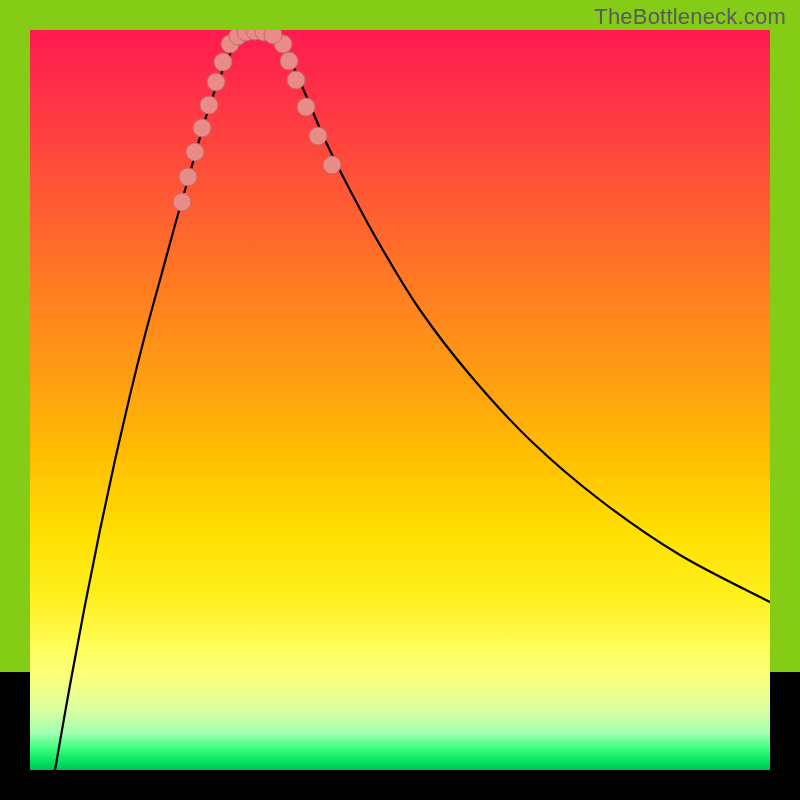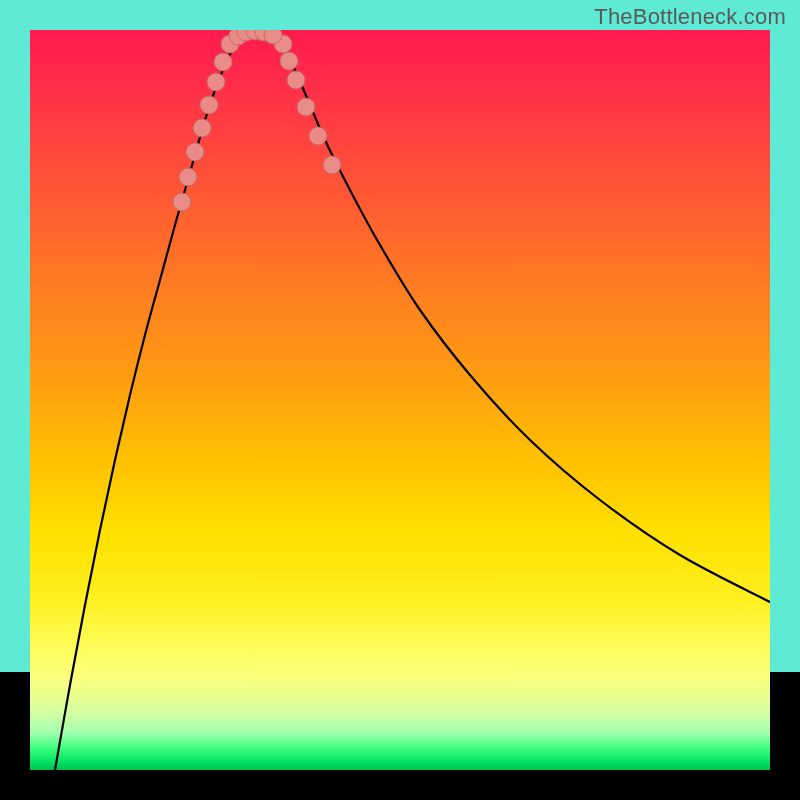--- a/index.html
+++ b/index.html
@@ -10,21 +10,21 @@
     background: #000;
     overflow: hidden;
     font-family: Arial, Helvetica, sans-serif;
   }
   .frame {
     position: absolute;
     top: 0;
     left: 0;
     width: 800px;
     height: 672px;
-    background: #5eead4;
+    background: #84cc16;
   }
   .plot-area {
     position: absolute;
     top: 30px;
     left: 30px;
     width: 740px;
     height: 740px;
     overflow: hidden;
   }
   .gradient {

